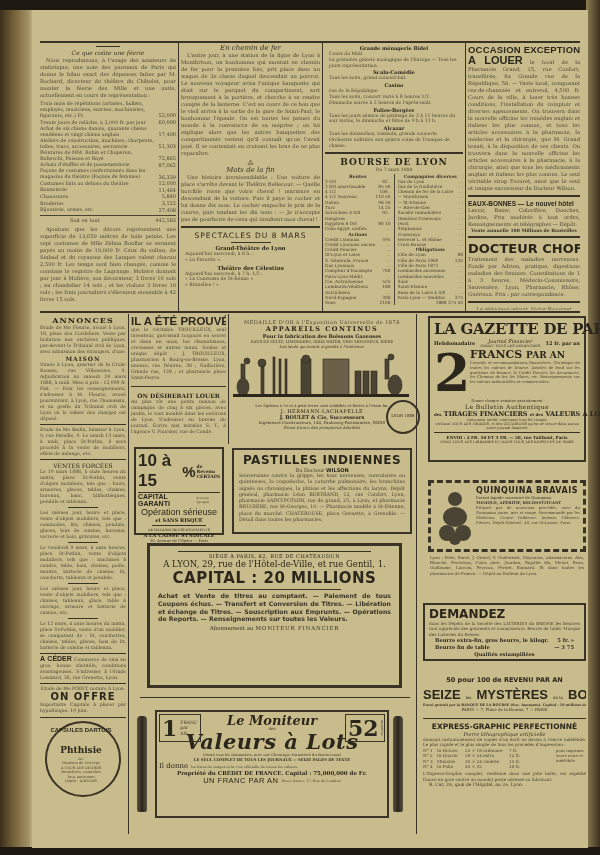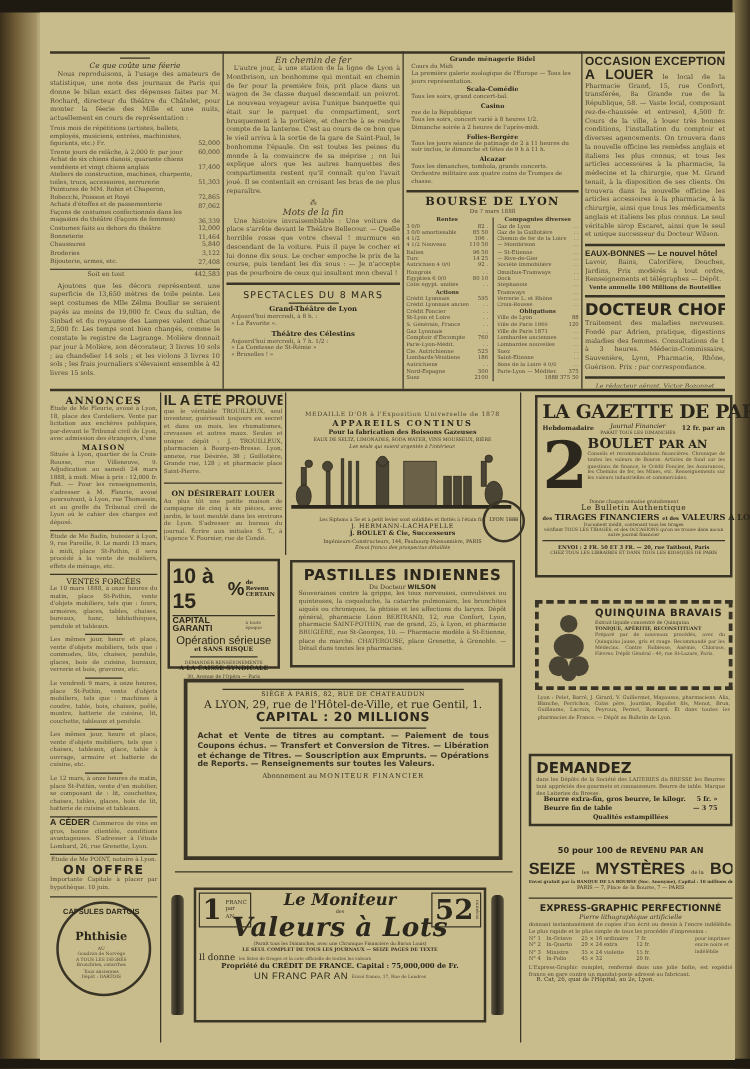--- a/index.html
+++ b/index.html
@@ -443,21 +443,21 @@
       <span style="font-size:3.5px;color:#4a4434;margin-left:2px;">à toute époque</span>
     </div>
     <div class="cond center" style="font-size:9px;color:#2b271c;font-weight:normal;">Opération sérieuse</div>
     <div class="center" style="font-size:5px;font-weight:bold;color:#2b271c;">et SANS RISQUE</div>
     <div style="height:1px;background:#3a3426;margin:2px 14px;"></div>
     <div class="center" style="font-size:3.6px;color:#3a3528;">DEMANDER RENSEIGNEMENTS</div>
     <div class="center" style="font-size:5px;font-weight:bold;color:#2b271c;">A LA CAISSE SYNDICALE</div>
     <div class="center" style="font-size:3.8px;color:#3a3528;">30, Avenue de l'Opéra — Paris</div>
   </div>
 
-  <div class="col" style="left:231px;top:329px;width:182px;height:130px;">
+  <div class="col" style="left:231px;top:319px;width:182px;height:130px;">
     <div class="center" style="font-size:5px;letter-spacing:0.5px;color:#4a4434;">MÉDAILLE D'OR à l'Exposition Universelle de 1878</div>
     <div class="center" style="font-size:6.5px;font-weight:bold;letter-spacing:1.5px;color:#2b271c;">APPAREILS CONTINUS</div>
     <div class="center" style="font-size:5px;font-weight:bold;color:#2b271c;">Pour la fabrication des Boissons Gazeuses</div>
     <div class="center" style="font-size:3.8px;color:#3a3528;">EAUX DE SELTZ, LIMONADES, SODA WATER, VINS MOUSSEUX, BIÈRE</div>
     <div class="center" style="font-size:4px;font-style:italic;color:#3a3528;">Les seuls qui soient argentés à l'intérieur.</div>
     <svg width="182" height="50" viewBox="0 0 182 50">
       <g fill="#4a4434" stroke="#2b271c" stroke-width="0.6">
         <ellipse cx="12" cy="38" rx="6" ry="9"></ellipse>
           <rect x="10" y="15" width="4" height="14"></rect>
           <circle cx="16" cy="12" r="3"></circle>
@@ -494,21 +494,21 @@
       <span>Du Docteur</span>
       <b style="font-family:'DejaVu Sans',sans-serif;color:#2b271c;">WILSON</b>
     </div>
     <div class="txt" style="font-size:4.8px;line-height:6.3px;">Souveraines contre la grippe, les toux nerveuses, convulsives ou quinteuses, la coqueluche, la catarrhe pulmonaire, les bronchites aiguës ou chroniques, la phtisie et les affections du larynx. Dépôt général, pharmacie Léon BERTRAND, 12, rue Confort, Lyon, pharmacie SAINT-POTHIN, rue de grand, 25, à Lyon, et pharmacie BRUGIÈRE, rue St-Georges, 10. — Pharmacie modèle à St-Etienne, place du marché. CHATEROUSE, place Grenette, à Grenoble. — Détail dans toutes les pharmacies.</div>
   </div>
 
   <div class="box" style="left:147px;top:543px;width:255px;height:145px;border-width:3px;padding:4px 8px;">
     <div style="height:1px;background:#3a3426;margin:1px 20px;"></div>
     <div class="center" style="font-size:5px;letter-spacing:0.5px;color:#2b271c;">SIÈGE À PARIS, 82, RUE DE CHATEAUDUN</div>
     <div class="center" style="font-size:8.5px;color:#2b271c;">A LYON, 29, rue de l'Hôtel-de-Ville, et rue Gentil, 1.</div>
-    <div class="h-big center" style="font-size:10px;letter-spacing:0.5px;">CAPITAL : 20 MILLIONS</div>
+    <div class="h-big center" style="font-size:15px;letter-spacing:0.5px;">CAPITAL : 20 MILLIONS</div>
     <div style="height:1px;background:#3a3426;margin:2px 50px;"></div>
     <div style="font-size:6.2px;line-height:7.8px;text-align:justify;font-weight:bold;font-family:'DejaVu Sans',sans-serif;color:#3a3528;">Achat et Vente de titres au comptant. — Paiement de tous Coupons échus. — Transfert et Conversion de Titres. — Libération et échange de Titres. — Souscription aux Emprunts. — Opérations de Reports. — Renseignements sur toutes les Valeurs.</div>
     <div class="center" style="font-size:5.5px;color:#3a3528;margin-top:2px;">
       <span>Abonnement au</span>
       <span style="letter-spacing:0.8px;">MONITEUR FINANCIER</span>
     </div>
   </div>
   <div class="rule" style="left:140px;top:697px;width:270px;height:1px;"></div>
 
   <div style="position:absolute;left:137px;top:716px;width:10px;height:96px;background:linear-gradient(90deg,#5a5240,#2b271c,#5a5240);border-radius:4px 4px 2px 2px;"></div>
@@ -549,21 +549,21 @@
       <span style="display:flex;flex-direction:column;align-items:center;">
         <span style="font-size:5px;font-style:italic;color:#2b271c;">Journal Financier</span>
         <span style="font-size:3.6px;color:#3a3528;">PARAIT TOUS LES DIMANCHES</span>
       </span>
       <span style="font-size:5px;font-weight:bold;color:#2b271c;">12 fr. par an</span>
     </div>
     <div style="display:flex;">
       <div class="cond" style="font-size:52px;line-height:50px;color:#2b271c;font-family:'DejaVu Serif',serif;width:36px;">2</div>
       <div style="flex:1;">
         <div style="font-size:11px;font-weight:bold;color:#2b271c;white-space:nowrap;">
-          <span>BOULET</span>
+          <span>FRANCS</span>
           <span style="font-size:9px;">PAR AN</span>
         </div>
         <div class="txt" style="font-size:3.8px;line-height:4.8px;">Conseils et recommandations financières. Chronique de toutes les valeurs de Bourse. Articles de fond sur les questions de finance, le Crédit Foncier, les Assurances, les Chemins de fer, les Mines, etc. Renseignements sur les valeurs industrielles et commerciales.</div>
       </div>
     </div>
     <div class="center" style="font-size:3.8px;color:#3a3528;">Donne chaque semaine gratuitement</div>
     <div class="center" style="font-size:6px;color:#2b271c;letter-spacing:0.5px;">Le Bulletin Authentique</div>
     <div class="center" style="font-size:6.5px;font-weight:bold;color:#2b271c;white-space:nowrap;">
       <span style="font-size:4px;">des</span>
       <span>TIRAGES FINANCIERS</span>

